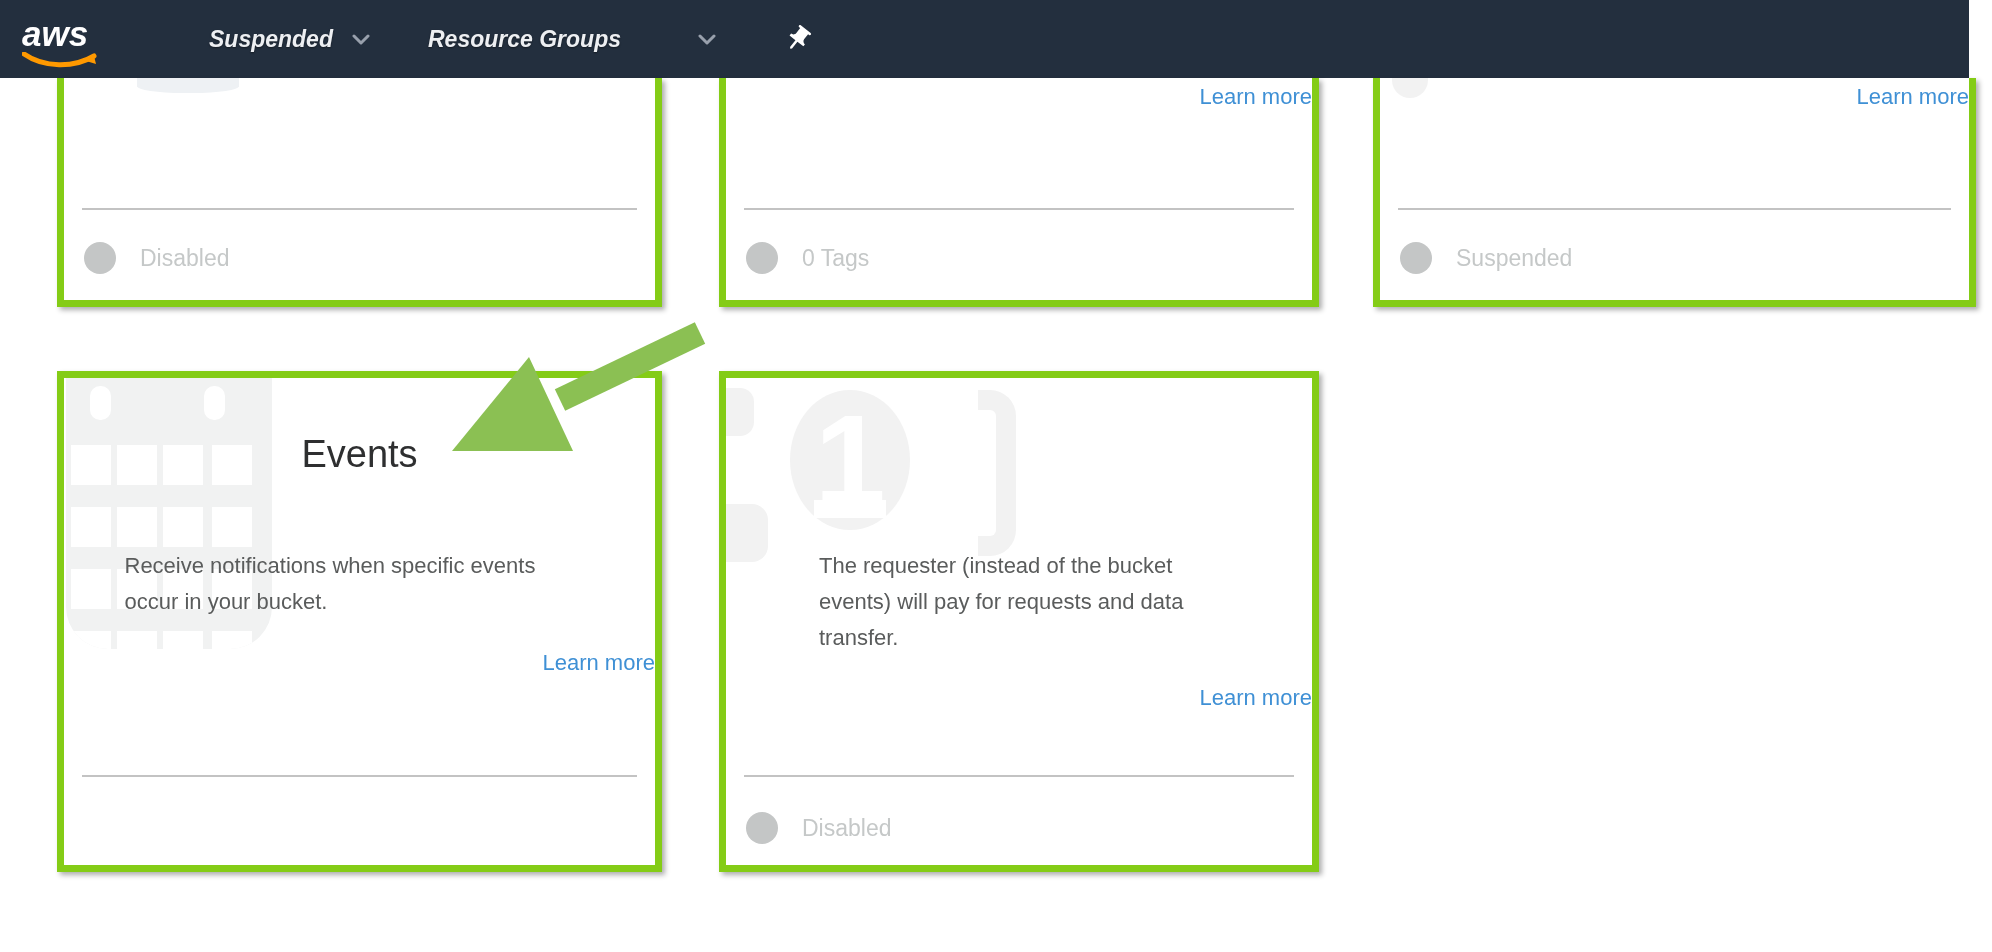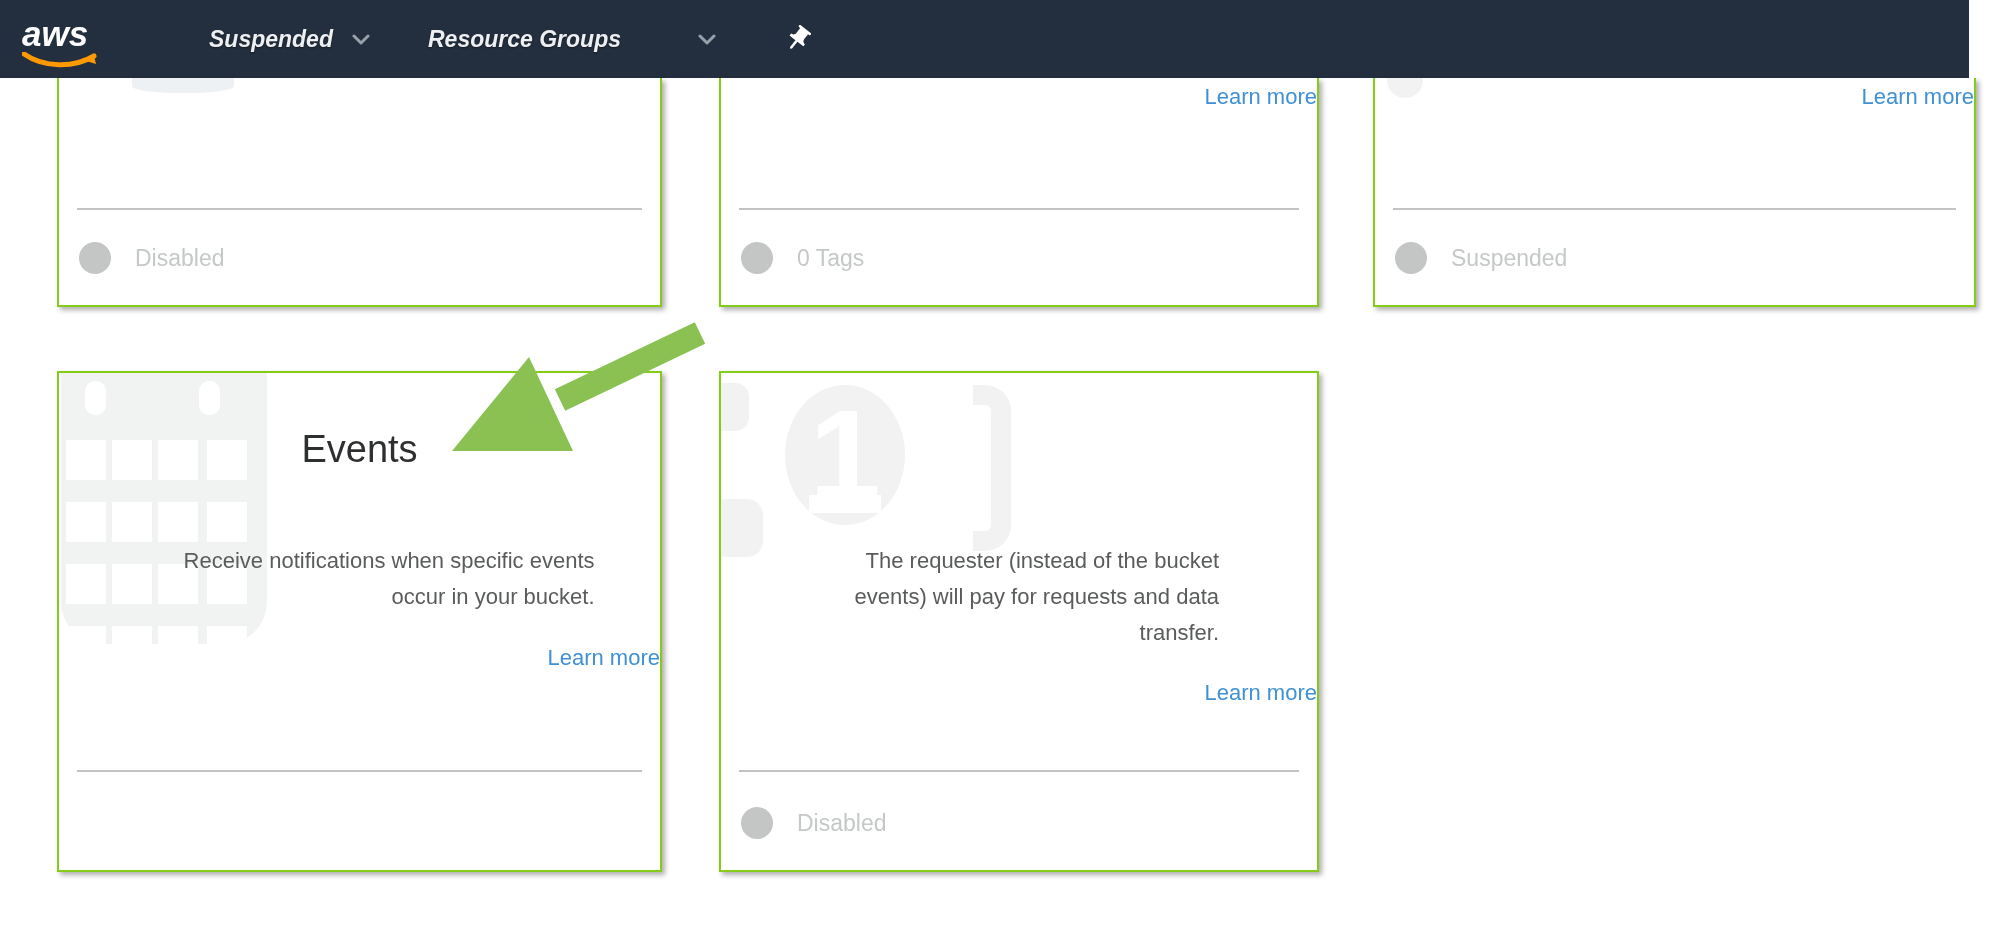--- a/index.html
+++ b/index.html
@@ -16,21 +16,21 @@
               color:#edeff2; font-size:23px; font-weight:700; cursor:pointer;
               text-shadow:0 1px 2px rgba(0,0,0,.45); }
   .nav-services { left:209px; }
   .nav-rg { left:428px; }
   .nav-chevron { position:absolute; top:34px; }
   .chev1 { left:352px; }
   .chev2 { left:698px; }
   .nav-pin { position:absolute; left:783px; top:24px; width:30px; height:30px; cursor:pointer; }
 
   
-  .card { position:absolute; background:#ffffff; border:2px solid #84cc16;
+  .card { position:absolute; background:#ffffff; border:7px solid #84cc16;
           box-shadow:3px 3px 5px rgba(0,0,0,.32); cursor:pointer; overflow:hidden; }
   .card.cut-top { border-top:none; box-shadow:3px 3px 5px rgba(0,0,0,.32); }
 
   .row1 { top:78px; height:229px; }
   #card-r1-1 { left:57px;   width:605px; }
   #card-r1-2 { left:719px;  width:600px; }
   #card-r1-3 { left:1373px; width:603px; }
 
   .row2 { top:371px; height:501px; }
   #card-events    { left:57px;  width:605px; }
@@ -48,21 +48,21 @@
 
   .footer { position:absolute; left:20px; display:flex; align-items:center; gap:24px; }
   .ft-row1 { top:158px; height:44px; }
   .ft-row2 { top:422px; height:56px; }
   .status-circle { width:32px; height:32px; border-radius:50%; background:#c4c6c6; flex:none; }
   .status-label { color:#c5c8c8; font-size:23px; white-space:nowrap; }
 
   .card-title { position:absolute; top:55px; left:0; width:100%; text-align:center;
                 font-size:38px; color:#2e2f30; }
   .card-desc { position:absolute; top:170px; left:50%; transform:translateX(-50%);
-               text-align:right; font-size:22px; line-height:36px; color:#5a5c5c; }
+               text-align:left; font-size:22px; line-height:36px; color:#5a5c5c; }
   .desc-events { width:470px; }
   .desc-requester { width:400px; }
 
   
   .wm { position:absolute; pointer-events:none; }
   .wm-cal { left:2px; top:0; width:206px; height:271px; background:#f1f2f2;
             border-radius:0 0 42px 42px; overflow:hidden; }
   .wm-cal .tab { position:absolute; top:8px; width:21px; height:34px; background:#ffffff;
                  border-radius:10px; }
   .wm-cal .tab.t1 { left:24px; } .wm-cal .tab.t2 { left:138px; }

